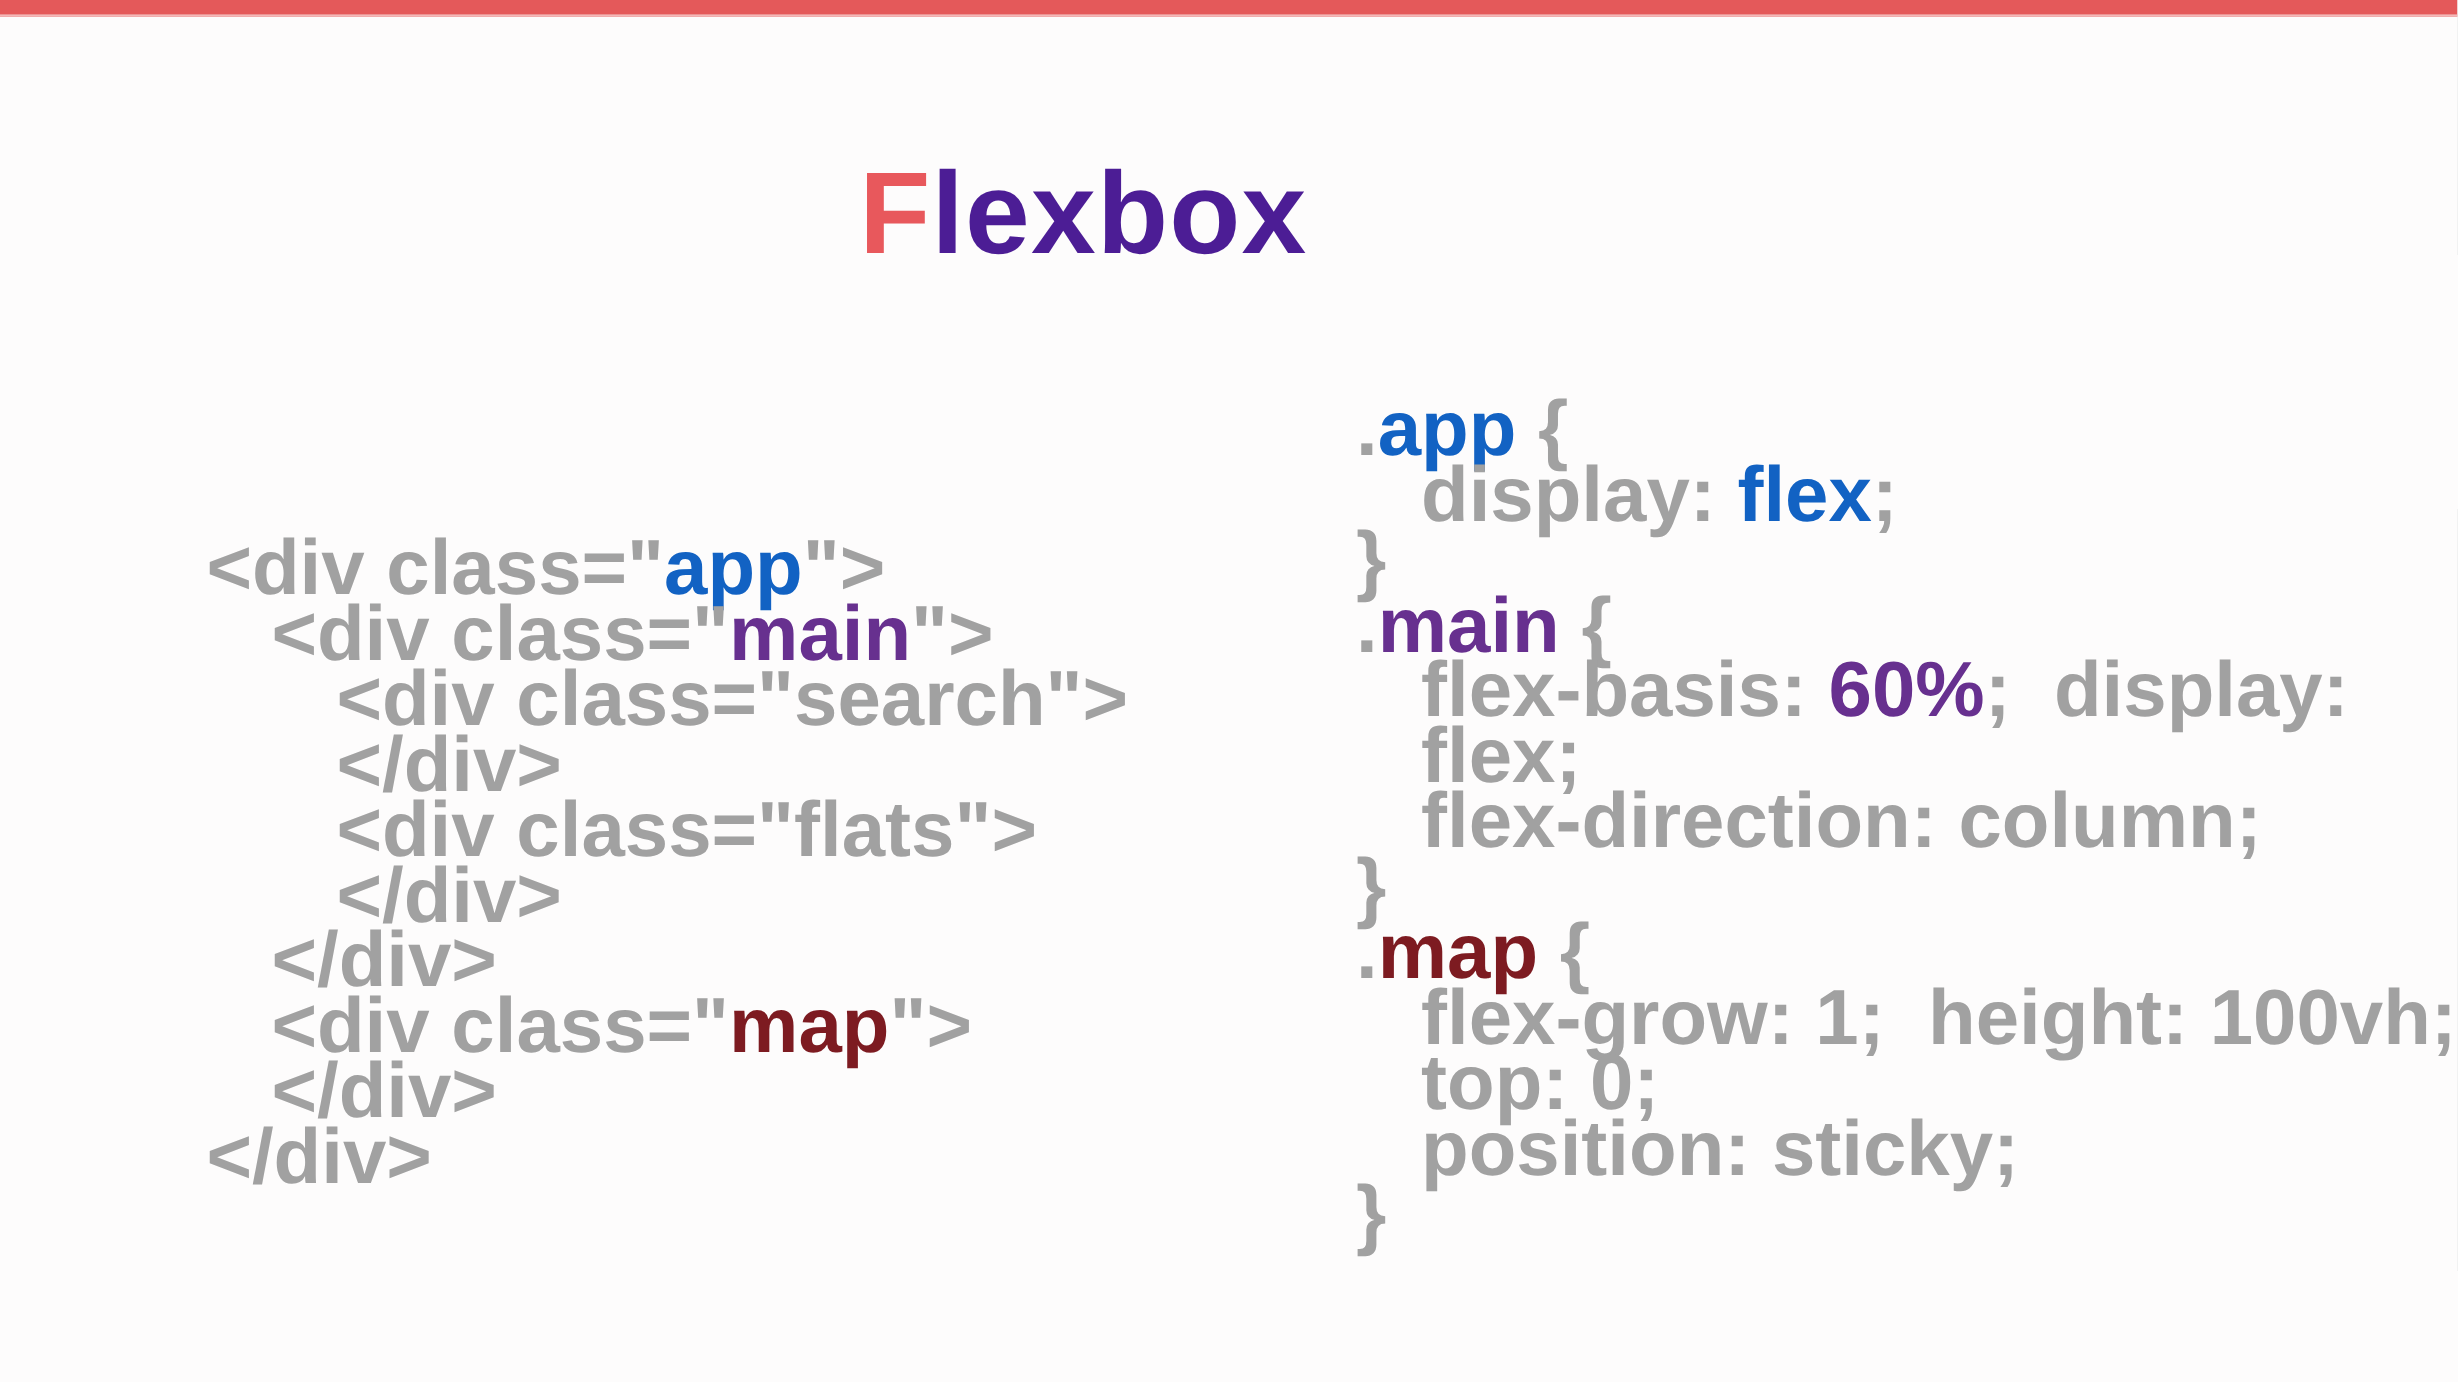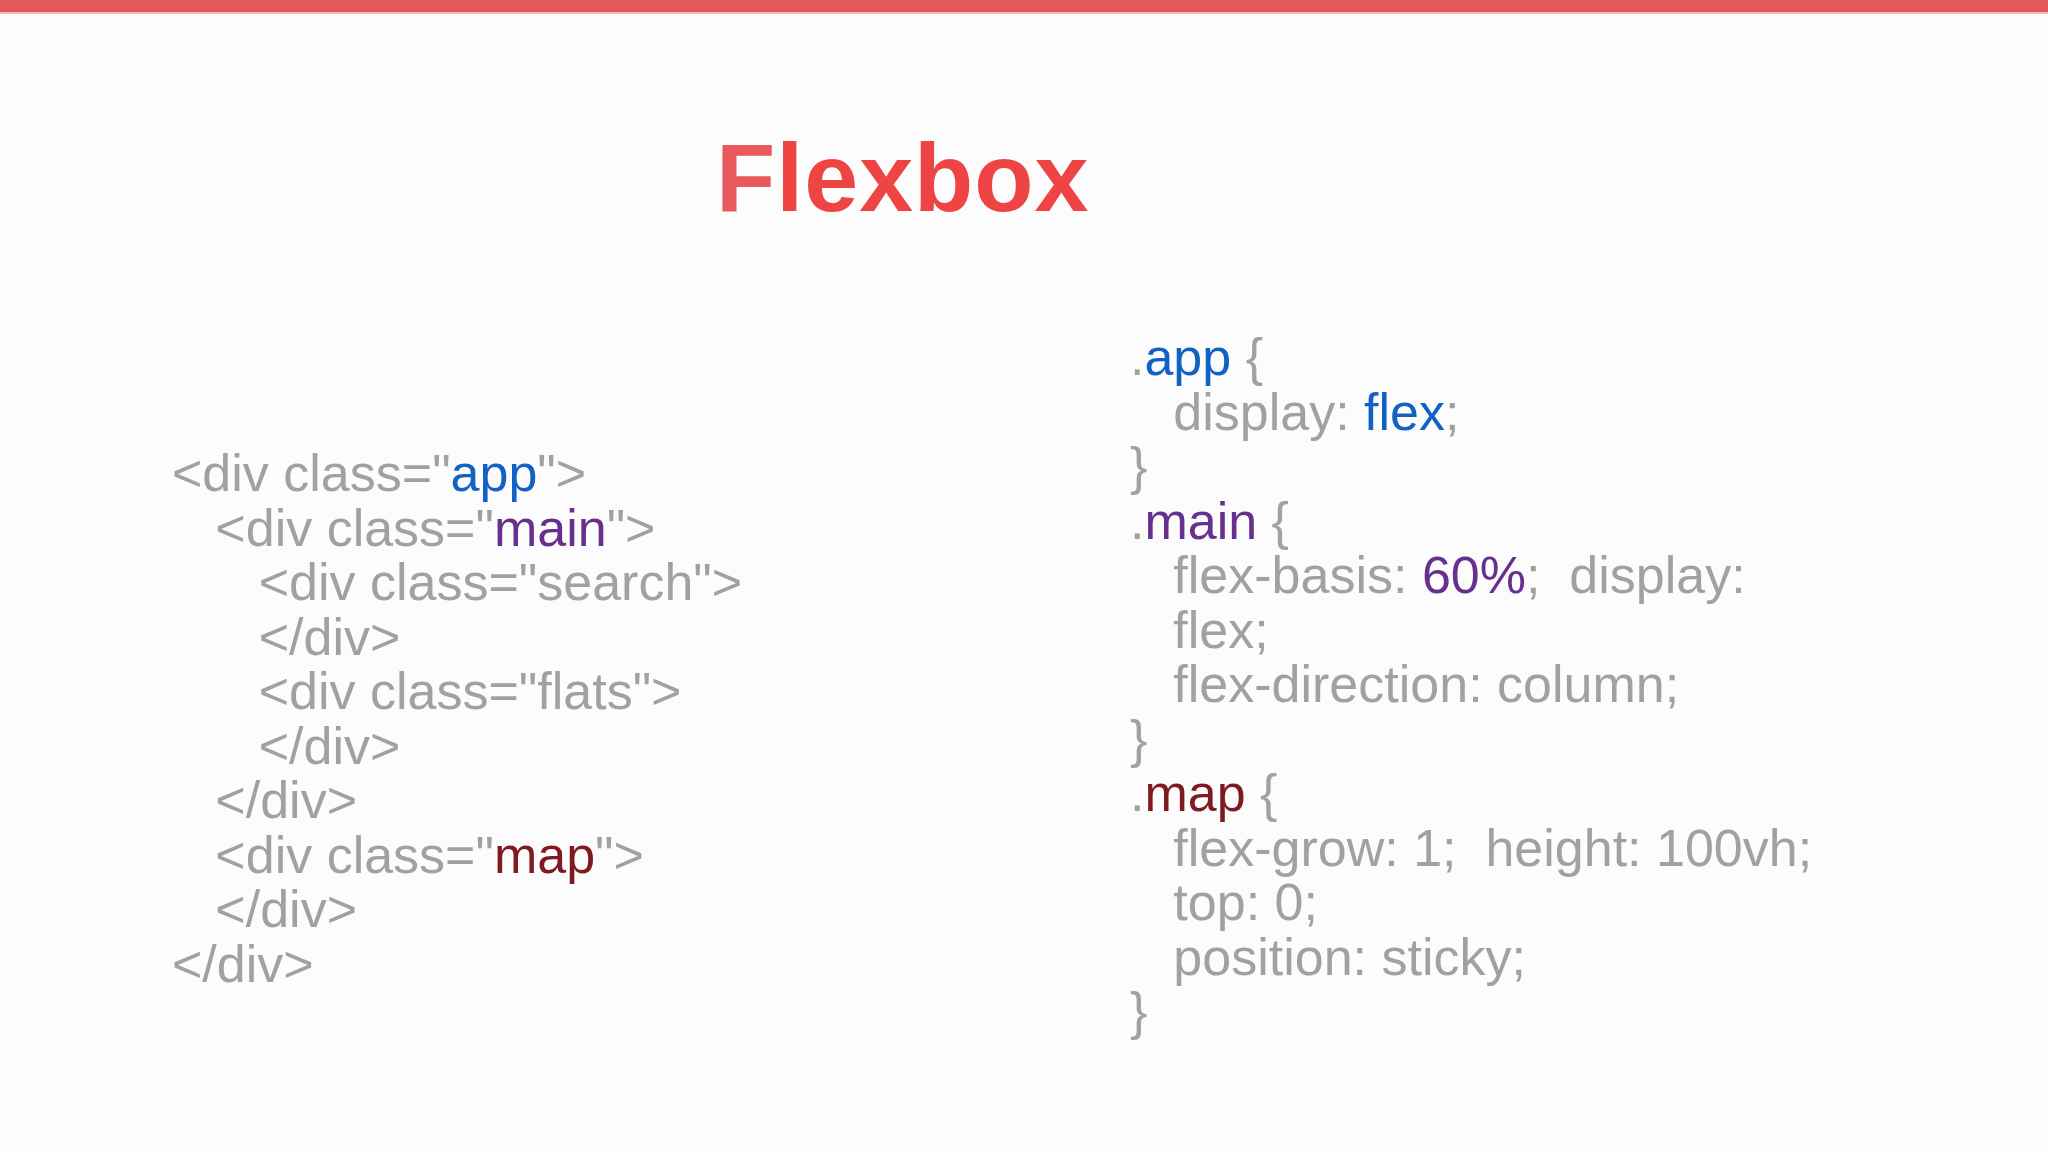--- a/index.html
+++ b/index.html
@@ -26,22 +26,22 @@
     position: absolute;
     top: 122px;
     left: 716px;
     font-size: 97px;
     font-weight: bold;
     letter-spacing: 1px;
     white-space: pre;
   }
   .code-block {
     position: absolute;
-    font-size: 52px;
-    font-weight: normal;
+    font-size: 65px;
+    font-weight: bold;
     line-height: 54.5px;
     white-space: pre;
     letter-spacing: 0;
   }
   .code-block.html-block {
     left: 172px;
     top: 446px;
   }
   .code-block.css-block {
     left: 1130px;
@@ -49,19 +49,19 @@
   }
   .code-line { white-space: pre; }
 </style>
 </head>
 <body>
 
 <div class="slide" style="background: rgb(253, 252, 252);">
 
   <div class="top-bar" style="background: rgb(228, 89, 90);"></div>
 
-  <div class="title"><span style="color: rgb(232, 88, 92);">F</span><span style="color: #ef4444; margin-top: 10px;">lexbox</span></div>
+  <div class="title"><span style="color: rgb(232, 88, 92);">F</span><span style="color: #4c1d95; margin-top: 10px;">lexbox</span></div>
 
   <div class="code-block html-block"><div class="code-line"><span style="color: rgb(161, 161, 161);">&lt;div class="</span><span style="color: rgb(18, 98, 195);">app</span><span style="color: rgb(161, 161, 161);">"&gt;</span></div><div class="code-line"><span style="color: rgb(161, 161, 161);">   &lt;div class="</span><span style="color: rgb(103, 48, 143);">main</span><span style="color: rgb(161, 161, 161);">"&gt;</span></div><div class="code-line"><span style="color: rgb(161, 161, 161);">      &lt;div class="search"&gt;</span></div><div class="code-line"><span style="color: rgb(161, 161, 161);">      &lt;/div&gt;</span></div><div class="code-line"><span style="color: rgb(161, 161, 161);">      &lt;div class="flats"&gt;</span></div><div class="code-line"><span style="color: rgb(161, 161, 161);">      &lt;/div&gt;</span></div><div class="code-line"><span style="color: rgb(161, 161, 161);">   &lt;/div&gt;</span></div><div class="code-line"><span style="color: rgb(161, 161, 161);">   &lt;div class="</span><span style="color: rgb(125, 27, 33);">map</span><span style="color: rgb(161, 161, 161);">"&gt;</span></div><div class="code-line"><span style="color: rgb(161, 161, 161);">   &lt;/div&gt;</span></div><div class="code-line"><span style="color: rgb(161, 161, 161);">&lt;/div&gt;</span></div></div>
 
   <div class="code-block css-block"><div class="code-line"><span style="color: rgb(161, 161, 161);">.</span><span style="color: rgb(18, 98, 195);">app</span><span style="color: rgb(161, 161, 161);"> {</span></div><div class="code-line"><span style="color: rgb(161, 161, 161);">   display: </span><span style="color: rgb(18, 98, 195);">flex</span><span style="color: rgb(161, 161, 161);">;</span></div><div class="code-line"><span style="color: rgb(161, 161, 161);">}</span></div><div class="code-line"><span style="color: rgb(161, 161, 161);">.</span><span style="color: rgb(103, 48, 143);">main</span><span style="color: rgb(161, 161, 161);"> {</span></div><div class="code-line"><span style="color: rgb(161, 161, 161);">   flex-basis: </span><span style="color: rgb(103, 48, 143);">60%</span><span style="color: rgb(161, 161, 161);">;  display:</span></div><div class="code-line"><span style="color: rgb(161, 161, 161);">   flex;</span></div><div class="code-line"><span style="color: rgb(161, 161, 161);">   flex-direction: column;</span></div><div class="code-line"><span style="color: rgb(161, 161, 161);">}</span></div><div class="code-line"><span style="color: rgb(161, 161, 161);">.</span><span style="color: rgb(125, 27, 33);">map</span><span style="color: rgb(161, 161, 161);"> {</span></div><div class="code-line"><span style="color: rgb(161, 161, 161);">   flex-grow: 1;  height: 100vh;</span></div><div class="code-line"><span style="color: rgb(161, 161, 161);">   top: 0;</span></div><div class="code-line"><span style="color: rgb(161, 161, 161);">   position: sticky;</span></div><div class="code-line"><span style="color: rgb(161, 161, 161);">}</span></div></div>
 
 </div>
 
 </body></html>

